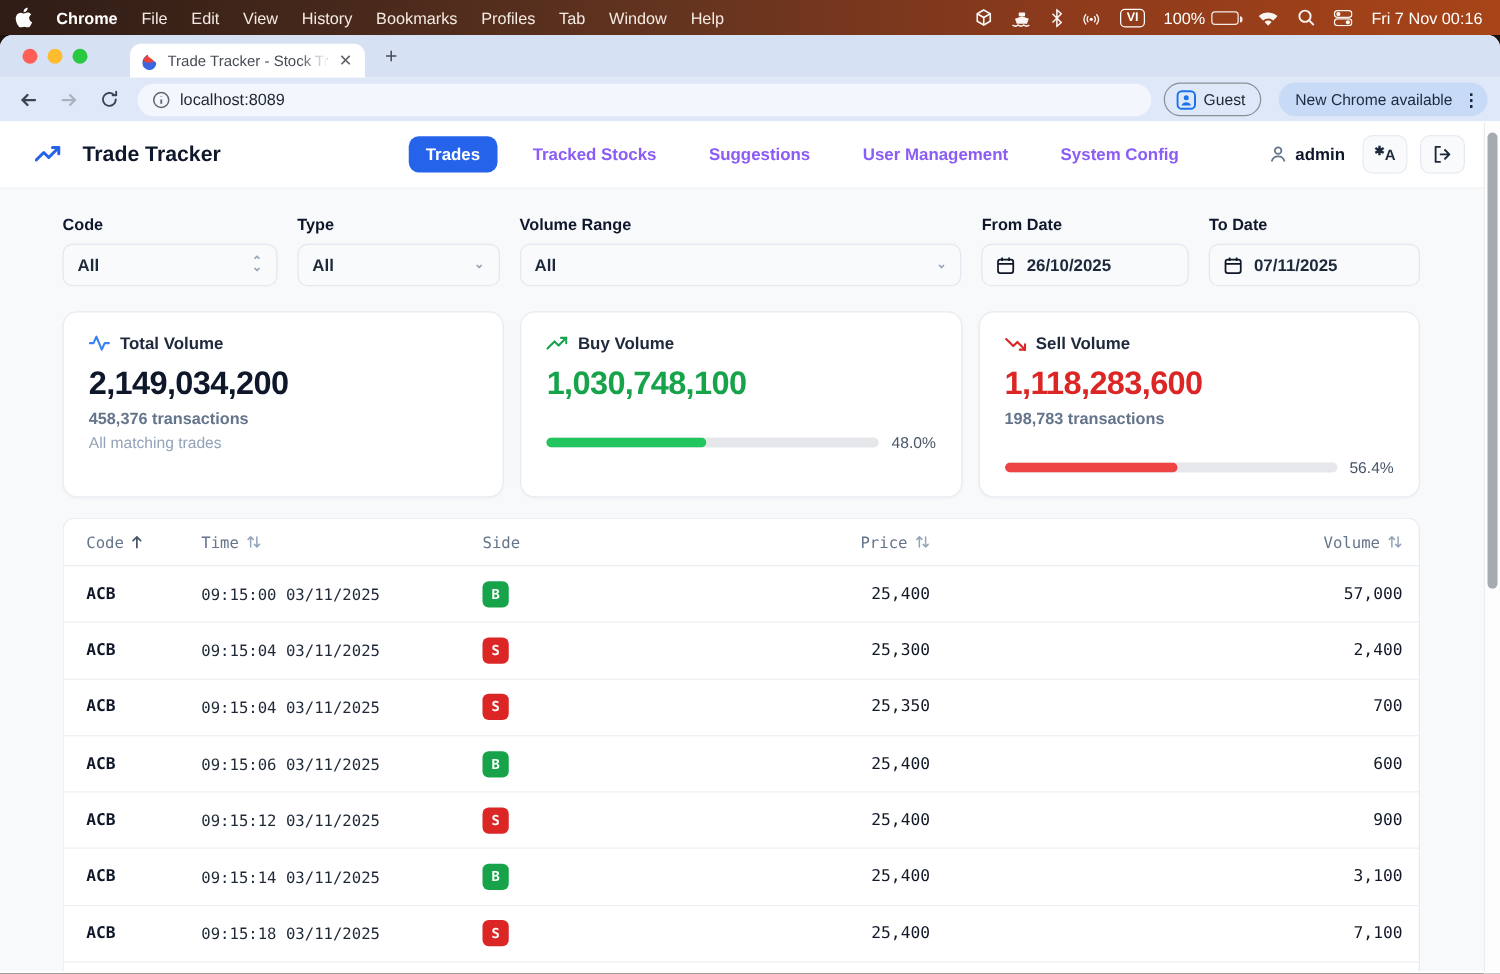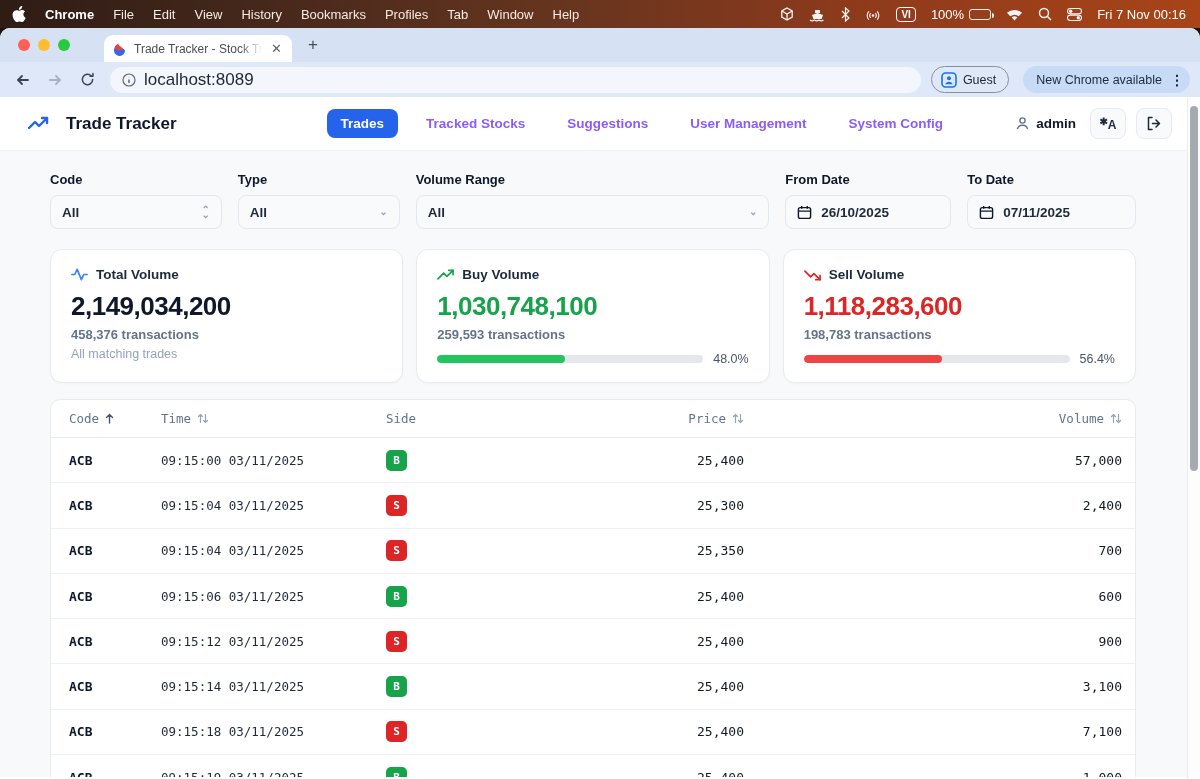--- a/index.html
+++ b/index.html
@@ -31,21 +31,21 @@
   .tab { width:188px; height:27px; background:#fff; border-radius:9px 9px 0 0; display:flex; align-items:center;
     gap:7px; padding:0 8px; margin-left:26px; align-self:flex-end; position:relative; }
   .tab-title { font-size:12px; color:#474d57; white-space:nowrap; overflow:hidden; flex:1; position:relative; }
   .tab-title::after { content:""; position:absolute; right:0; top:0; bottom:0; width:22px; background:linear-gradient(90deg,rgba(255,255,255,0),#fff); }
   .tab-close { font-size:13px; color:#5f6368; padding:0 2px; line-height:1; }
   .newtab-btn { font-size:17px; color:#474d57; margin-left:12px; padding:0 4px; }
 
   .toolbar { height:35px; background:#dee8f8; display:flex; align-items:center; gap:6px; padding:0 10px; }
   .nav-btn { width:26px; height:26px; display:flex; align-items:center; justify-content:center; border-radius:50%; }
   .omnibox { flex:1; height:26px; background:#f3f7fd; border-radius:13px; display:flex; align-items:center; gap:8px; padding:0 12px; margin:0 4px; }
-  .url { font-size:17px; color:#1f2633; }
+  .url { font-size:13px; color:#1f2633; }
   .guest-pill { height:27px; border:1px solid #8a9097; border-radius:14px; display:flex; align-items:center; gap:6px; padding:0 12px 0 9px; font-size:12.5px; color:#1f2633; background:transparent; }
   .update-pill { height:27px; background:#c7daf6; border-radius:14px; display:flex; align-items:center; gap:8px; padding:0 6px 0 13px; font-size:12.5px; color:#1b2a41; font-weight:500; margin-left:8px; }
   .kebab { font-size:14px; color:#1b2a41; font-weight:700; letter-spacing:0; }
 
   
   .page { height:680px; background:#f7f9fb; overflow:hidden; }
   .app-header { height:54px; background:#fff; border-bottom:1px solid #eef1f5; display:flex; align-items:center; padding:0 28px; }
   .brand { display:flex; align-items:center; gap:16px; font-size:17px; font-weight:800; color:#0f172a; }
   .main-nav { display:flex; align-items:center; gap:14px; margin:0 auto 0 150px; }
   .nav-link { font-size:13.5px; font-weight:600; color:#8b5cf6; padding:7px 14px; border-radius:8px; }
@@ -67,21 +67,21 @@
   .f-code { width:172px; } .f-type { width:162px; } .f-vol { width:354px; } .f-from { width:166px; } .f-to { width:169px; }
 
   
   .cards { display:flex; gap:13px; margin-top:20px; }
   .card { flex:1; background:#fff; border:1px solid #e8ecf1; border-radius:12px; padding:17px 20px 16px; box-shadow:0 1px 2px rgba(16,24,40,.03); }
   .card-head { display:flex; align-items:center; gap:8px; font-size:13.5px; font-weight:700; color:#1e293b; }
   .card-value { font-size:26px; font-weight:800; letter-spacing:-.5px; color:#0f172a; margin:9px 0 5px; }
   .card-value.buy { color:#16a34a; } .card-value.sell { color:#dc2626; }
   .card-sub { font-size:13px; font-weight:700; color:#64748b; }
   .card-note { font-size:12.5px; color:#94a3b8; margin-top:5px; }
-  .bar-row { display:flex; align-items:center; gap:10px; margin-top:10px; }
+  .bar-row { display:flex; align-items:center; gap:10px; margin-top:25px; }
   .bar-track { flex:1; height:8px; background:#e5e7eb; border-radius:4px; overflow:hidden; }
   .bar-fill { height:100%; border-radius:4px; }
   .bar-fill.buy { background:#22c55e; } .bar-fill.sell { background:#ef4444; }
   .bar-pct { font-size:12.5px; color:#475569; }
 
   
   .trade-table { margin-top:16px; background:#fff; border:1px solid #e8ecf1; border-bottom:none; border-radius:10px 10px 0 0; font-family:"DejaVu Sans Mono",monospace; }
   .t-row { display:grid; grid-template-columns:92px 225px 200px 158px 1fr; align-items:center; padding:0 13px 0 18px; }
   .t-head { height:38px; color:#64748b; font-size:12.5px; border-bottom:1px solid #e9edf2; }
   .t-head .hcell { display:flex; align-items:center; gap:6px; }
@@ -343,21 +343,20 @@
 
         <div class="card">
           <div class="card-head">
             <svg width="17" height="14" viewBox="0 0 18 14" fill="none" stroke="#16a34a" stroke-width="1.8" stroke-linecap="round" stroke-linejoin="round">
                 <path d="M1 11l6-6 3.5 3.5L17 2"></path>
                 <path d="M12.5 2H17v4.5"></path>
               </svg>
             <span>Buy Volume</span>
           </div>
           <div class="card-value buy">1,030,748,100</div>
-          <div class="card-sub">259,593 transactions</div>
           <div class="bar-row">
             <div class="bar-track">
               <div class="bar-fill buy" style="width: 48%;"></div>
             </div>
             <span class="bar-pct">48.0%</span>
           </div>
         </div>
 
         <div class="card">
           <div class="card-head">

